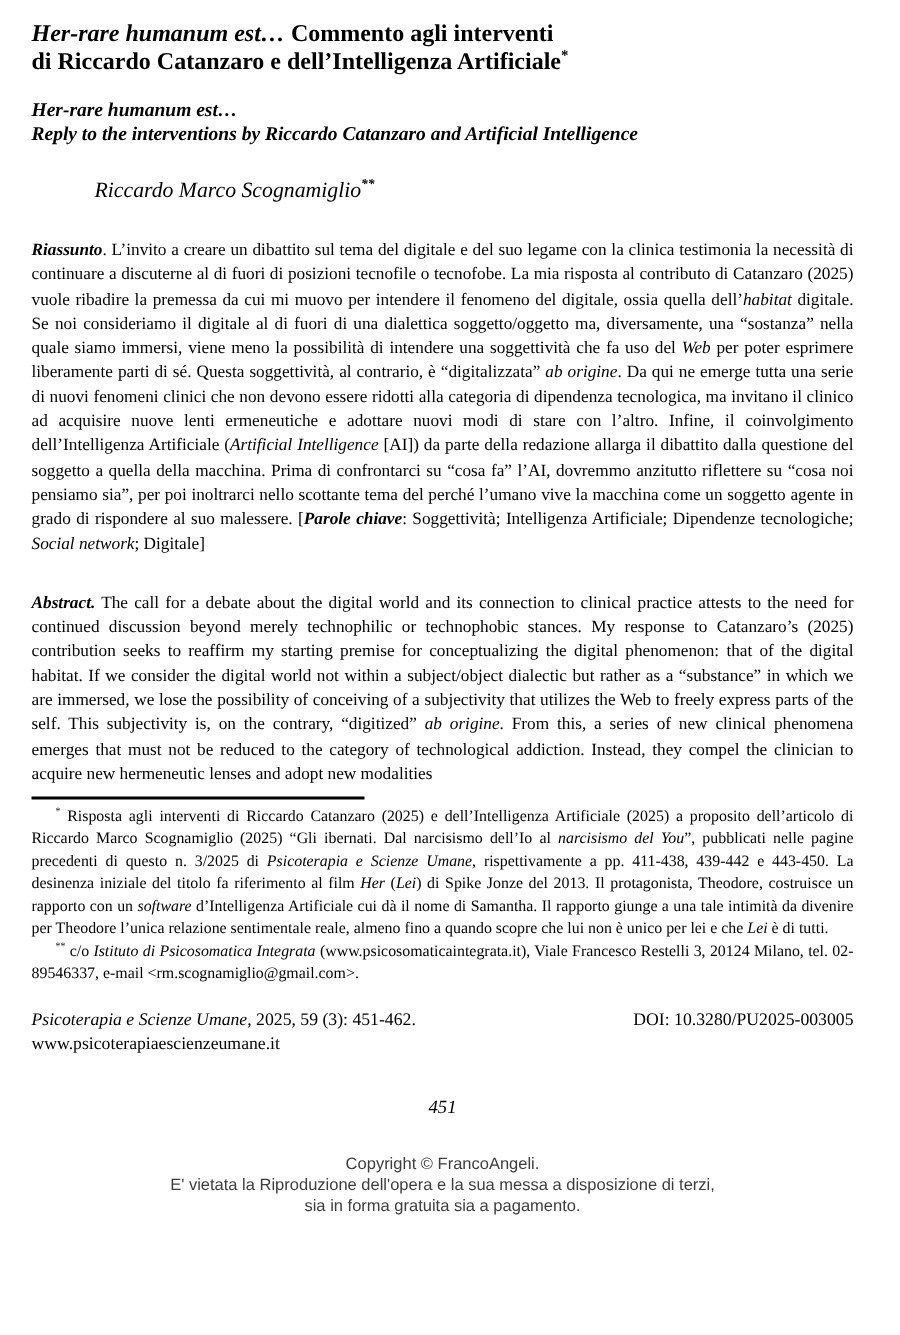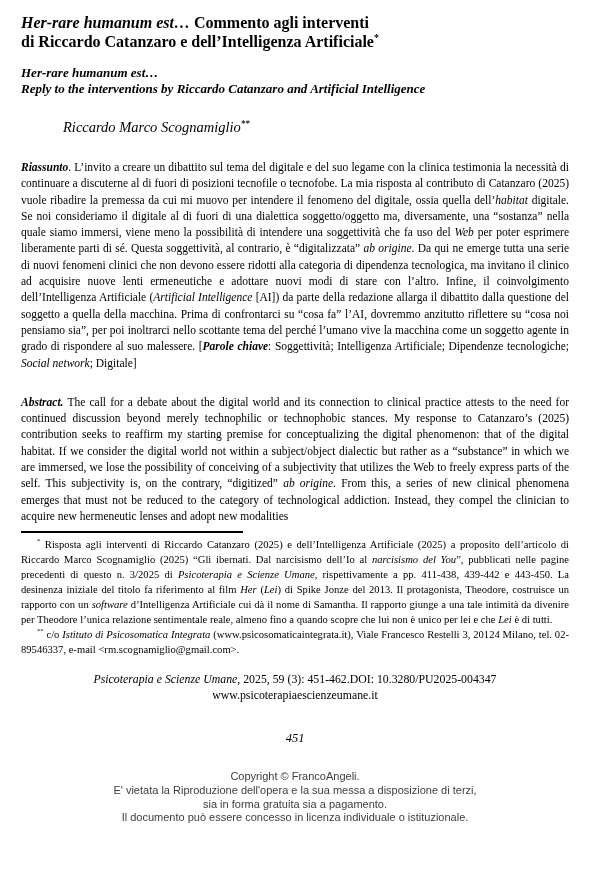--- a/index.html
+++ b/index.html
@@ -61,21 +61,21 @@
     text-align: justify;
     text-indent: 16px;
   }
   .journal {
     margin-top: 15px;
     font-size: 11.8px;
     line-height: 15.5px;
   }
   .jrow {
     display: flex;
-    justify-content: center;
+    justify-content: space-between;
   }
   .pageno {
     margin-top: 28px;
     text-align: center;
     font-style: italic;
     font-size: 12.5px;
     line-height: 14px;
   }
   .copyright {
     margin-top: 25px;
@@ -116,30 +116,29 @@
 
     <div class="fn-rule"></div>
 
     <p class="footnote"><span class="seg-sup">*</span><span> Risposta agli interventi di Riccardo Catanzaro (2025) e dell’Intelligenza Artificiale (2025) a proposito dell’articolo di Riccardo Marco Scognamiglio (2025) “Gli ibernati. Dal narcisismo dell’Io al </span><span class="seg-i">narcisismo del You</span><span>”, pubblicati nelle pagine precedenti di questo n. 3/2025 di </span><span class="seg-i">Psicoterapia e Scienze Umane</span><span>, rispettivamente a pp. 411-438, 439-442 e 443-450. La desinenza iniziale del titolo fa riferimento al film </span><span class="seg-i">Her</span><span> (</span><span class="seg-i">Lei</span><span>) di Spike Jonze del 2013. Il protagonista, Theodore, costruisce un rapporto con un </span><span class="seg-i">software</span><span> d’Intelligenza Artificiale cui dà il nome di Samantha. Il rapporto giunge a una tale intimità da divenire per Theodore l’unica relazione sentimentale reale, almeno fino a quando scopre che lui non è unico per lei e che </span><span class="seg-i">Lei</span><span> è di tutti.</span></p>
 
     <p class="footnote"><span class="seg-sup">**</span><span> c/o </span><span class="seg-i">Istituto di Psicosomatica Integrata</span><span> (www.psicosomaticaintegrata.it), Viale Francesco Restelli 3, 20124 Milano, tel. 02-89546337, e-mail &lt;rm.scognamiglio@gmail.com&gt;.</span></p>
 
     <div class="journal">
       <div class="jrow">
         <span><span class="seg-i">Psicoterapia e Scienze Umane</span><span>, 2025, 59 (3): 451-462.</span></span>
-        <span>DOI: 10.3280/PU2025-004347</span>
+        <span>DOI: 10.3280/PU2025-003005</span>
       </div>
       <div class="jrow">
         <span>www.psicoterapiaescienzeumane.it</span>
       </div>
     </div>
 
     <div class="pageno">451</div>
 
     <div class="copyright">
       <div>Copyright © FrancoAngeli.</div>
       <div>E' vietata la Riproduzione dell'opera e la sua messa a disposizione di terzi,</div>
       <div>sia in forma gratuita sia a pagamento.</div>
-      <div>Il documento può essere concesso in licenza individuale o istituzionale.</div>
     </div>
 
   </div>
 </div>
 
 </body></html>

